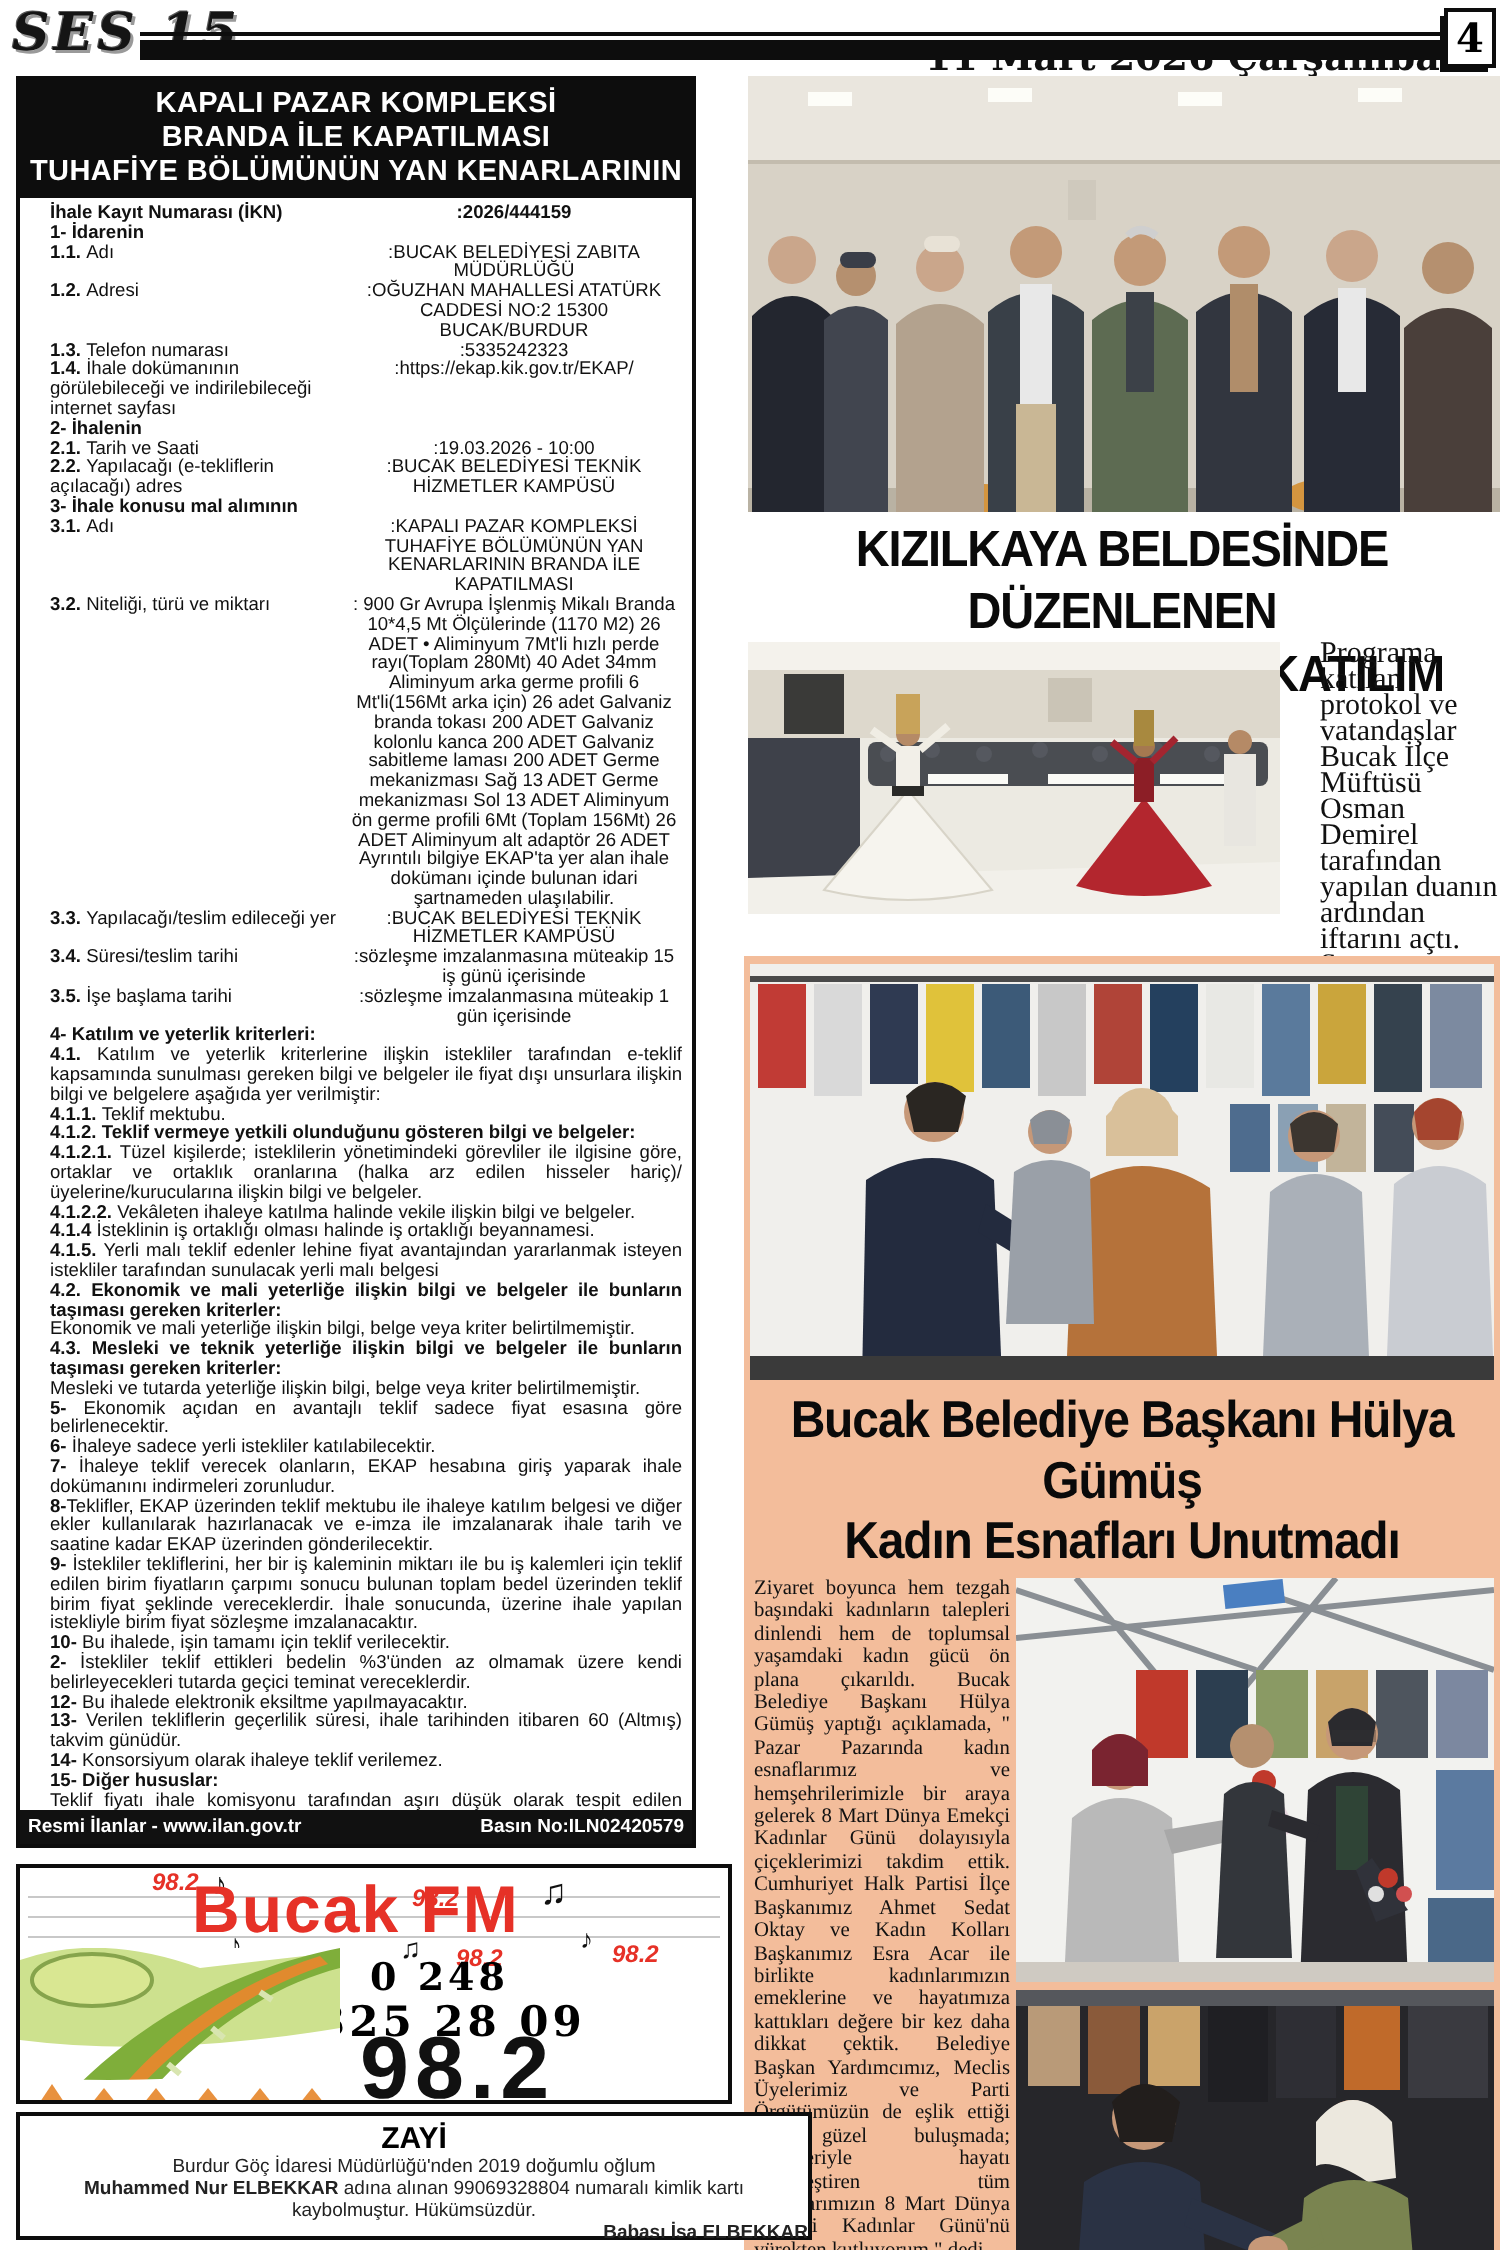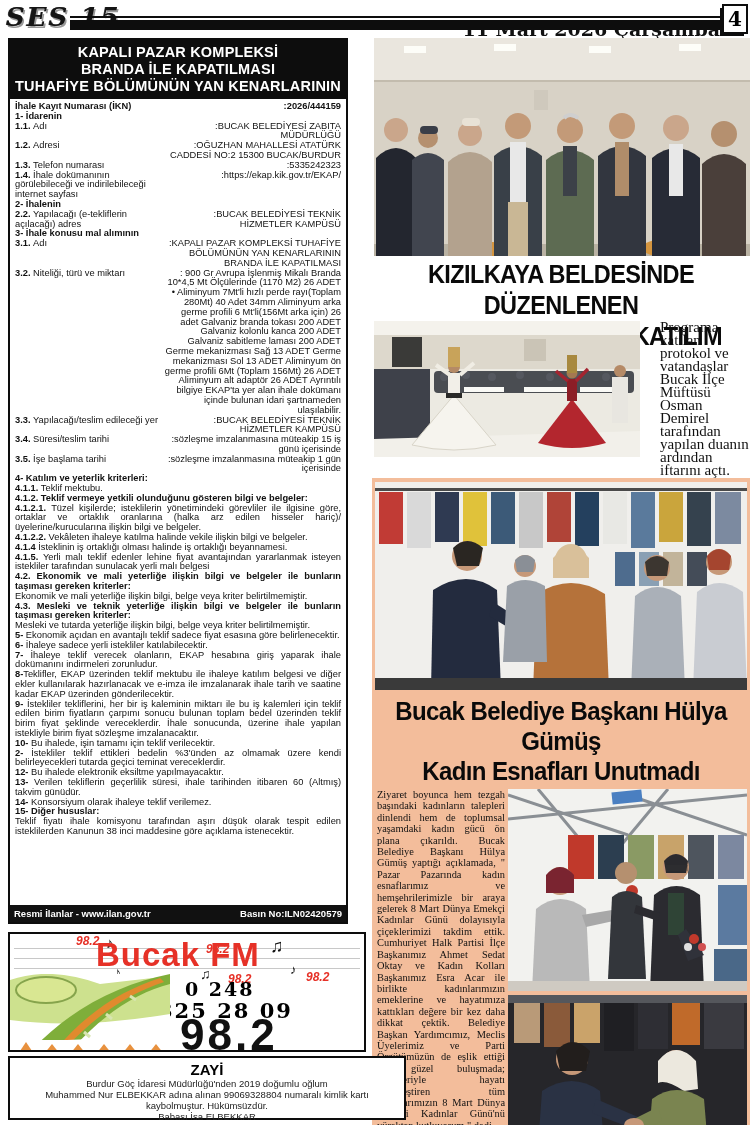--- a/index.html
+++ b/index.html
@@ -18,27 +18,27 @@
   .pagenum-box { position:absolute; right:2px; top:4px; width:26px; height:30px;
     border:2px solid #0d0d0d; box-shadow:-3px 3px 0 -1px #0d0d0d;
     display:flex; align-items:center; justify-content:center;
     font-family:"DejaVu Serif", serif; font-weight:bold; font-size:20px; background:#fff; }
 
   
   .tender { position:absolute; left:8px; top:38px; width:340px; height:886px;
     border:2px solid #0d0d0d; background:#fff; display:flex; flex-direction:column; }
   .tender-title { background:#0d0d0d; color:#fff; text-align:center; font-weight:bold;
     font-size:14.5px; line-height:17px; padding:4px 2px; letter-spacing:0.2px; }
-  .tender-body { flex:1; overflow:hidden; padding:3px 5px 0 5px; font-size:9.3px; line-height:9.8px; color:#111; }
+  .tender-body { flex:1; overflow:hidden; padding:3px 5px 0 15px; font-size:9.3px; line-height:9.8px; color:#111; }
   .t-head { font-weight:bold; }
   .t-para { text-align:justify; }
   .t-bold { font-weight:bold; }
   .t-num  { font-weight:bold;margin-top:12px; }
   .t-pair { display:grid; grid-template-columns:146px 1fr; column-gap:2px; }
-  .t-value { text-align:right; }
+  .t-value { text-align:center; }
   .tender-footer { height:17px; background:#111; color:#fff; font-size:9.5px; font-weight:bold;
     display:flex; justify-content:space-between; align-items:center; padding:0 4px; }
 
   
   .fm-ad { position:absolute; left:8px; top:932px; width:358px; height:120px;
     border:2px solid #0d0d0d; background:#fff; overflow:hidden; }
   .fm-staff { position:absolute; left:4px; right:4px; height:1px; background:#c8c8c8; }
   .fm-name { position:absolute; left:86px; top:2px; color:#e63127; font-weight:bold;
     font-size:33px; letter-spacing:1px; }
   .fm-mini { position:absolute; color:#e63127; font-weight:bold; font-style:italic; font-size:12px; }
@@ -49,21 +49,21 @@
     font-weight:bold; font-size:21px; letter-spacing:2px; }
   .fm-big { position:absolute; left:170px; top:82px; font-size:44px; font-weight:bold;
     letter-spacing:3px; color:#111; line-height:38px; }
   .fm-art { position:absolute; left:0; top:40px; width:160px; height:80px; }
 
   
   .zayi { position:absolute; left:8px; top:1056px; width:398px; height:64px;
     border:2px solid #0d0d0d; background:#fff; text-align:center; padding-top:3px; z-index:5; }
   .zayi-title { font-weight:bold; font-size:15px; }
   .zayi-line { font-size:9.5px; line-height:11px; color:#222; }
-  .zayi .b { font-weight:normal; }
+  .zayi .b { font-weight:bold;text-align:right; }
 
   
   .right-col { position:absolute; left:372px; top:38px; width:378px; height:998px; }
   .photo { overflow:hidden; background:#ddd; }
   .photo svg { display:block; width:100%; height:100%; }
 
   .photo-group { position:absolute; left:2px; top:0; width:376px; height:218px; }
 
   .headline1 { position:absolute; left:0; top:221px; width:378px; text-align:center;
     font-weight:800; font-size:23.5px; line-height:29px; letter-spacing:-0.6px; color:#0a0a0a;
@@ -126,20 +126,24 @@
         <div class="t-pair">
           <div class="t-label"><span class="t-num">1.3. </span>Telefon numarası</div>
           <div class="t-value">:5335242323</div>
         </div>
         <div class="t-pair">
           <div class="t-label"><span class="t-num">1.4. </span>İhale dokümanının görülebileceği ve indirilebileceği internet sayfası</div>
           <div class="t-value">:https://ekap.kik.gov.tr/EKAP/</div>
         </div>
         <div class="t-head">2- İhalenin</div>
         <div class="t-pair">
+          <div class="t-label"><span class="t-num">2.1. </span>Tarih ve Saati</div>
+          <div class="t-value">:19.03.2026 - 10:00</div>
+        </div>
+        <div class="t-pair">
           <div class="t-label"><span class="t-num">2.2. </span>Yapılacağı (e-tekliflerin açılacağı) adres</div>
           <div class="t-value">:BUCAK BELEDİYESİ TEKNİK HİZMETLER KAMPÜSÜ</div>
         </div>
         <div class="t-head">3- İhale konusu mal alımının</div>
         <div class="t-pair">
           <div class="t-label"><span class="t-num">3.1. </span>Adı</div>
           <div class="t-value">:KAPALI PAZAR KOMPLEKSİ TUHAFİYE BÖLÜMÜNÜN YAN KENARLARININ BRANDA İLE KAPATILMASI</div>
         </div>
         <div class="t-pair">
           <div class="t-label"><span class="t-num">3.2. </span>Niteliği, türü ve miktarı</div>
@@ -151,20 +155,21 @@
         </div>
         <div class="t-pair">
           <div class="t-label"><span class="t-num">3.4. </span>Süresi/teslim tarihi</div>
           <div class="t-value">:sözleşme imzalanmasına müteakip 15 iş günü içerisinde</div>
         </div>
         <div class="t-pair">
           <div class="t-label"><span class="t-num">3.5. </span>İşe başlama tarihi</div>
           <div class="t-value">:sözleşme imzalanmasına müteakip 1 gün içerisinde</div>
         </div>
         <div class="t-head">4- Katılım ve yeterlik kriterleri:</div>
+        <div class="t-para"><span class="t-num">4.1. </span>Katılım ve yeterlik kriterlerine ilişkin istekliler tarafından e-teklif kapsamında sunulması gereken bilgi ve belgeler ile fiyat dışı unsurlara ilişkin bilgi ve belgelere aşağıda yer verilmiştir:</div>
         <div class="t-para"><span class="t-num">4.1.1. </span>Teklif mektubu.</div>
         <div class="t-para t-bold"><span class="t-num">4.1.2. </span>Teklif vermeye yetkili olunduğunu gösteren bilgi ve belgeler:</div>
         <div class="t-para"><span class="t-num">4.1.2.1. </span>Tüzel kişilerde; isteklilerin yönetimindeki görevliler ile ilgisine göre, ortaklar ve ortaklık oranlarına (halka arz edilen hisseler hariç)/üyelerine/kurucularına ilişkin bilgi ve belgeler.</div>
         <div class="t-para"><span class="t-num">4.1.2.2. </span>Vekâleten ihaleye katılma halinde vekile ilişkin bilgi ve belgeler.</div>
         <div class="t-para"><span class="t-num">4.1.4 </span>İsteklinin iş ortaklığı olması halinde iş ortaklığı beyannamesi.</div>
         <div class="t-para"><span class="t-num">4.1.5. </span>Yerli malı teklif edenler lehine fiyat avantajından yararlanmak isteyen istekliler tarafından sunulacak yerli malı belgesi</div>
         <div class="t-para t-bold"><span class="t-num">4.2. </span>Ekonomik ve mali yeterliğe ilişkin bilgi ve belgeler ile bunların taşıması gereken kriterler:</div>
         <div class="t-para">Ekonomik ve mali yeterliğe ilişkin bilgi, belge veya kriter belirtilmemiştir.</div>
         <div class="t-para t-bold"><span class="t-num">4.3. </span>Mesleki ve teknik yeterliğe ilişkin bilgi ve belgeler ile bunların taşıması gereken kriterler:</div>
         <div class="t-para">Mesleki ve tutarda yeterliğe ilişkin bilgi, belge veya kriter belirtilmemiştir.</div>

